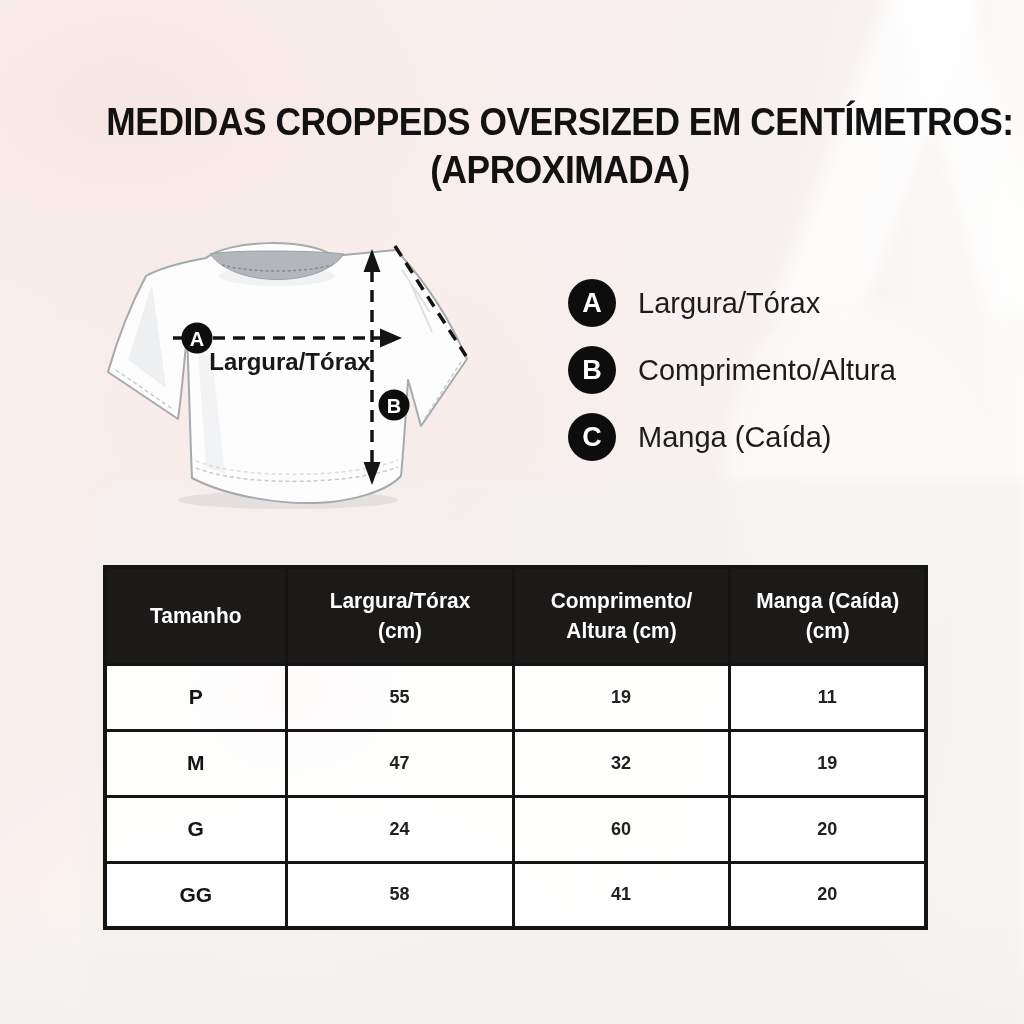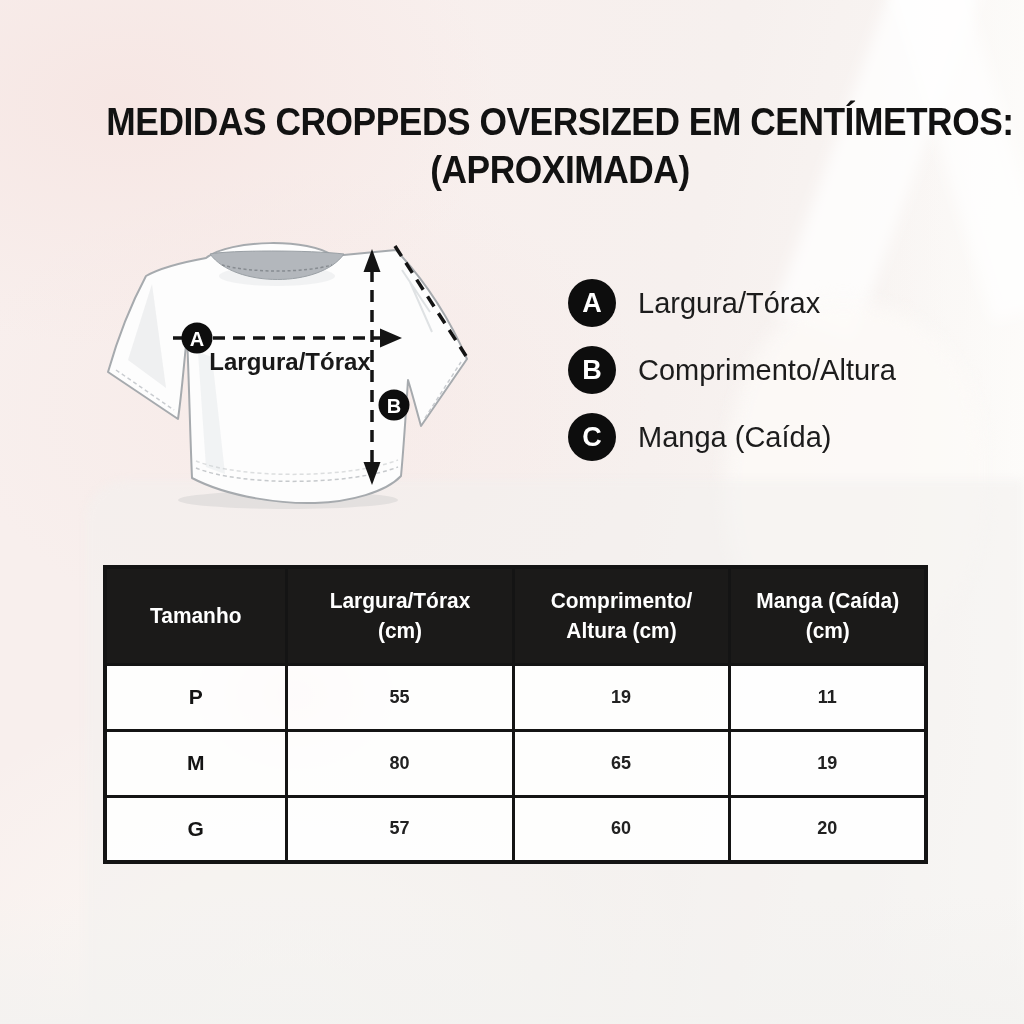--- a/index.html
+++ b/index.html
@@ -152,26 +152,32 @@
     </thead>
     <tbody>
       <tr>
         <th>P</th>
         <td>55</td>
         <td>19</td>
         <td>11</td>
       </tr>
       <tr>
         <th>M</th>
-        <td>80</td>
-        <td>65</td>
+        <td>47</td>
+        <td>32</td>
         <td>19</td>
       </tr>
       <tr>
         <th>G</th>
-        <td>57</td>
+        <td>24</td>
         <td>60</td>
+        <td>20</td>
+      </tr>
+      <tr>
+        <th>GG</th>
+        <td>58</td>
+        <td>41</td>
         <td>20</td>
       </tr>
     </tbody>
   </table>
 
 </div>
 
 </body></html>

